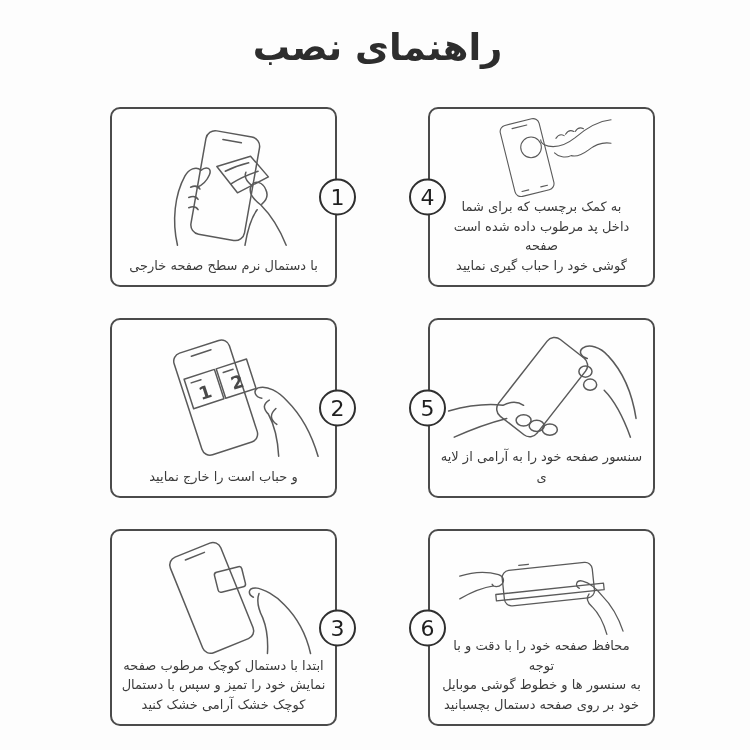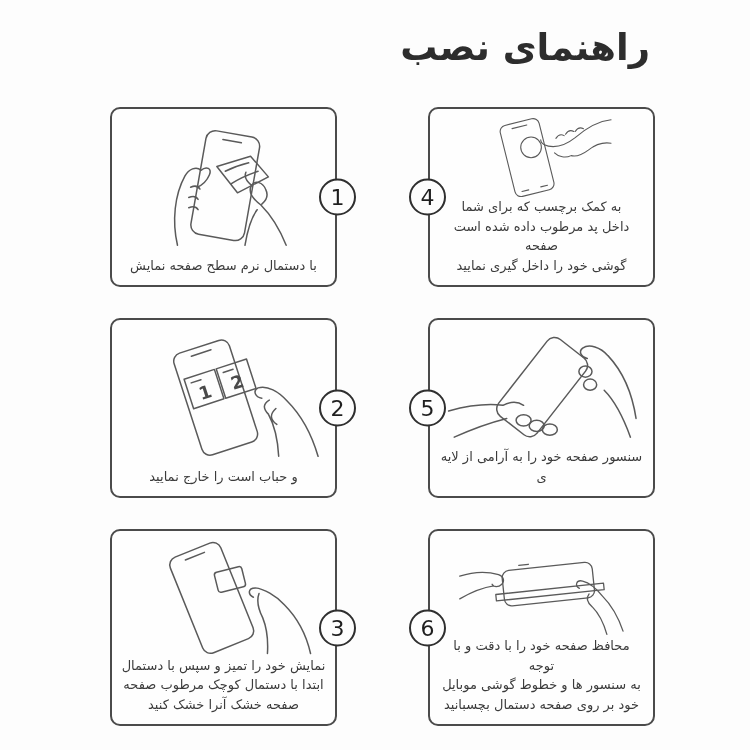--- a/index.html
+++ b/index.html
@@ -6,20 +6,21 @@
   body{
     width:750px;height:750px;
     background:#fdfdfd;
     font-family:"DejaVu Sans", sans-serif;
     position:relative;
     overflow:hidden;
   }
   .page-title{
     position:absolute;
     top:26px;left:105px;width:545px;
+    text-align:center;
     direction:rtl;
     font-size:37px;
     font-weight:bold;
     color:#2d2d2d;
     letter-spacing:0;
   }
   .steps-grid{
     position:absolute;
     left:110px;top:107px;
     display:grid;
@@ -91,21 +92,21 @@
         <g class="ln" transform="rotate(10 105 62)">
           <rect x="78" y="6" width="58" height="112" rx="10"></rect>
           <line x1="96" y1="14" x2="116" y2="14"></line>
         </g>
         <path class="ln" d="M56 126 C50 100 53 72 64 52 C68 45 76 41 81 46 M81 46 C87 41 93 44 90 51 C87 58 82 62 77 64 M70 64 q7 -3 10 2 M68 75 q7 -3 10 2 M68 86 q7 -3 10 2"></path>
         <path class="ln" d="M98 42 L134 31 L153 53 L120 70 Z M107 47 C115 43 124 40 132 38 M114 60 C123 54 133 50 142 47"></path>
         <path class="ln" d="M172 126 C164 106 155 93 145 83 M128 126 C131 108 135 96 141 88 M145 83 C137 77 131 69 135 62 C139 56 147 59 150 66 C153 72 151 78 146 82 M135 62 C130 58 127 53 129 48"></path>
       </svg>
     </div>
     <div class="caption">
-      <span class="cline">با دستمال نرم سطح صفحه نمایش</span>
+      <span class="cline">با دستمال نرم سطح صفحه خارجی</span>
     </div>
   </div>
 
   <div class="card right-col">
     <div class="badge">
       <span>4</span>
     </div>
     <div class="illo">
       <svg viewBox="0 0 210 116" preserveAspectRatio="xMidYMid meet">
         <g class="ln" transform="rotate(-14 84 62)">
@@ -114,21 +115,21 @@
           <line x1="66" y1="105" x2="76" y2="105"></line>
           <line x1="94" y1="105" x2="104" y2="105"></line>
         </g>
         <circle class="ln" cx="90" cy="44" r="15"></circle>
         <path class="ln" d="M206 4 C188 6 170 16 154 30 C144 38 133 43 122 43 C112 43 104 39 104 33 M206 38 C194 36 183 40 173 48 C165 54 156 58 148 56 M148 56 C140 60 130 58 124 52 M126 31 q5 -8 12 -4 M140 25 q5 -8 12 -4 M154 21 q5 -8 12 -4"></path>
       </svg>
     </div>
     <div class="caption">
       <span class="cline">به کمک برچسب که برای شما</span>
       <span class="cline">داخل پد مرطوب داده شده است صفحه</span>
-      <span class="cline">گوشی خود را داخل گیری نمایید</span>
+      <span class="cline">گوشی خود را حباب گیری نمایید</span>
     </div>
   </div>
 
   <div class="card left-col">
     <div class="badge">
       <span>2</span>
     </div>
     <div class="illo">
       <svg viewBox="0 0 210 126" preserveAspectRatio="xMidYMid meet">
         <g class="ln" transform="rotate(-18 98 64)">
@@ -180,23 +181,23 @@
       <svg viewBox="0 0 210 120" preserveAspectRatio="xMidYMid meet">
         <g class="ln" transform="rotate(-22 92 62)">
           <rect x="64" y="6" width="58" height="110" rx="9"></rect>
           <line x1="82" y1="13" x2="104" y2="13"></line>
         </g>
         <rect class="ln" x="97" y="30" width="30" height="22" rx="3" transform="rotate(-14 112 41)"></rect>
         <path class="ln" d="M198 120 C193 98 184 82 170 68 M152 120 C153 104 151 92 147 82 M170 68 C161 58 148 51 139 50 C131 50 131 57 137 60 M147 82 C142 72 140 64 143 56"></path>
       </svg>
     </div>
     <div class="caption">
+      <span class="cline">ابتدا با دستمال کوچک مرطوب صفحه</span>
       <span class="cline">نمایش خود را تمیز و سپس با دستمال</span>
-      <span class="cline">ابتدا با دستمال کوچک مرطوب صفحه</span>
-      <span class="cline">صفحه خشک آنرا خشک کنید</span>
+      <span class="cline">کوچک خشک آرامی خشک کنید</span>
     </div>
   </div>
 
   <div class="card right-col">
     <div class="badge">
       <span>6</span>
     </div>
     <div class="illo">
       <svg viewBox="0 0 210 120" preserveAspectRatio="xMidYMid meet">
         <g class="ln" transform="rotate(-6 112 60)">

